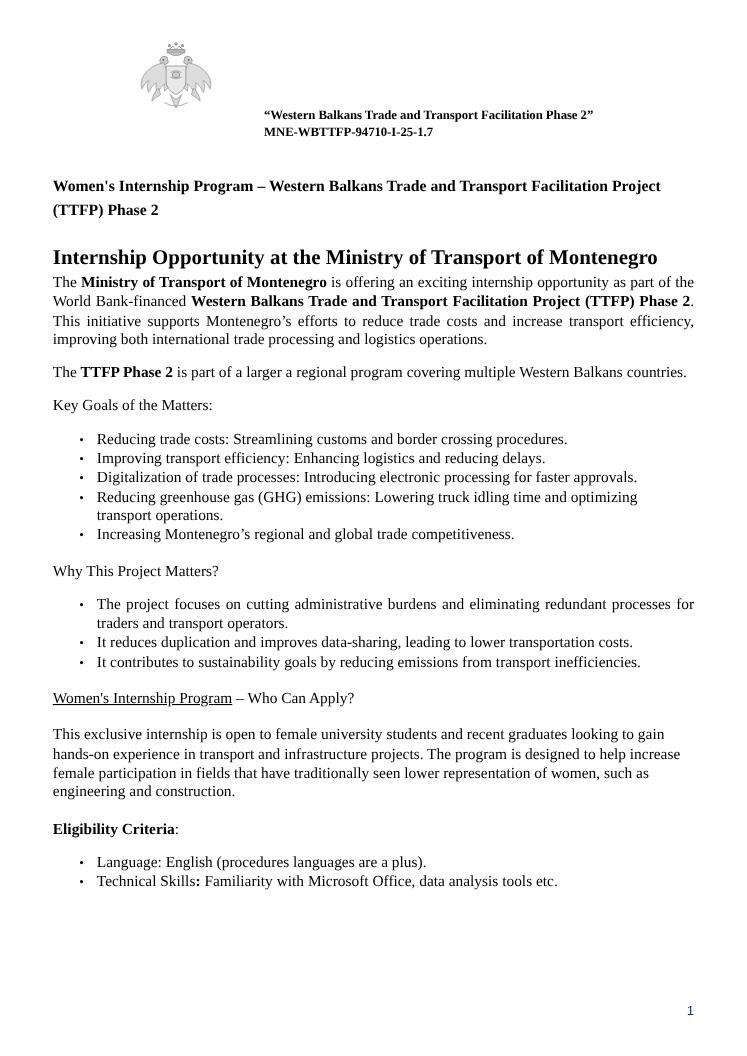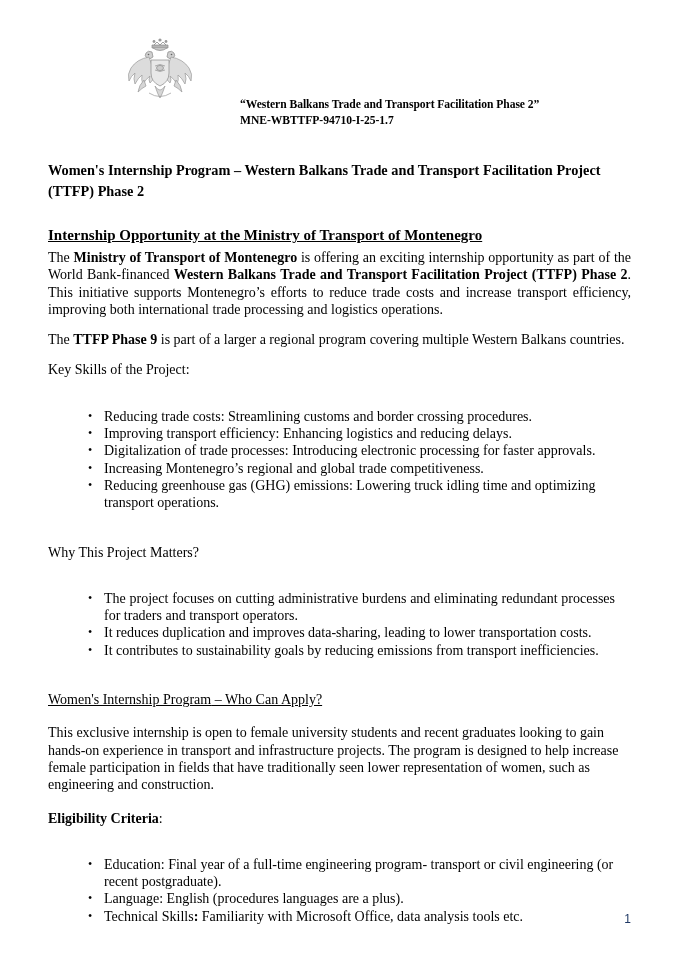--- a/index.html
+++ b/index.html
@@ -59,46 +59,45 @@
     width: 583px;
     text-align: left;
   }
   .doc-title {
     font-size: 14.3px;
     font-weight: bold;
     line-height: 21px;
     margin: 0;
   }
   .doc-subtitle {
-    font-size: 15px;
+    font-size: 19px;
     font-weight: bold;
     line-height: 20px;
     margin: 23px 0 0 0;
-    text-decoration: underline;
   }
 
   
   .body-area {
     position: absolute;
     left: 48px;
     top: 249px;
     width: 583px;
     font-size: 14px;
     line-height: 17.3px;
   }
   p.para {
     margin: 0;
     text-align: justify;
   }
   p.para.flush { text-align: left; }
   .gap-sm { height: 13px; }
   .gap-md { height: 16px; }
 
   ul.bullets {
-    margin: 16px;
+    margin: 0;
     padding: 0;
     list-style: none;
   }
   ul.bullets > li {
     position: relative;
     margin: 0 0 0 0;
     padding-left: 40px;
     text-align: left;
   }
   ul.bullets > li.just { text-align: justify; }
@@ -111,21 +110,20 @@
     line-height: 17.3px;
   }
 
   .u-bold { font-weight: bold; }
   .heading-ul {
     font-weight: normal;
     text-decoration: underline;
   }
   .heading-ul-light {
     font-weight: normal;
-    text-decoration: underline;
   }
 
   
   .page-number {
     position: absolute;
     left: 0;
     top: 912px;
     width: 631px;
     text-align: right;
     font-size: 12px;
@@ -182,34 +180,34 @@
     <h1 class="doc-title">Women's Internship Program – Western Balkans Trade and Transport Facilitation Project (TTFP) Phase 2</h1>
     <h2 class="doc-subtitle">Internship Opportunity at the Ministry of Transport of Montenegro</h2>
   </div>
 
   <div class="body-area">
 
     <p class="para"><span>The </span><span class="u-bold">Ministry of Transport of Montenegro</span><span> is offering an exciting internship opportunity as part of the World Bank-financed </span><span class="u-bold">Western Balkans Trade and Transport Facilitation Project (TTFP) Phase 2</span><span>. This initiative supports Montenegro’s efforts to reduce trade costs and increase transport efficiency, improving both international trade processing and logistics operations.</span></p>
 
     <div class="gap-sm"></div>
 
-    <p class="para"><span>The </span><span class="u-bold">TTFP Phase 9</span><span> is part of a larger a regional program covering multiple Western Balkans countries.</span></p>
-
-    <div class="gap-sm"></div>
-
-    <p class="para flush">Key Skills of the Project:</p>
+    <p class="para"><span>The </span><span class="u-bold">TTFP Phase 2</span><span> is part of a larger a regional program covering multiple Western Balkans countries.</span></p>
+
+    <div class="gap-sm"></div>
+
+    <p class="para flush">Key Goals of the Matters:</p>
 
     <div class="gap-sm"></div>
 
     <ul class="bullets">
       <li>Reducing trade costs: Streamlining customs and border crossing procedures.</li>
       <li>Improving transport efficiency: Enhancing logistics and reducing delays.</li>
       <li>Digitalization of trade processes: Introducing electronic processing for faster approvals.</li>
+      <li>Reducing greenhouse gas (GHG) emissions: Lowering truck idling time and optimizing transport operations.</li>
       <li>Increasing Montenegro’s regional and global trade competitiveness.</li>
-      <li>Reducing greenhouse gas (GHG) emissions: Lowering truck idling time and optimizing transport operations.</li>
     </ul>
 
     <div class="gap-md"></div>
 
     <p class="para flush">Why This Project Matters?</p>
 
     <div class="gap-sm"></div>
 
     <ul class="bullets">
       <li class="just">The project focuses on cutting administrative burdens and eliminating redundant processes for traders and transport operators.</li>
@@ -225,21 +223,20 @@
 
     <p class="para flush">This exclusive internship is open to female university students and recent graduates looking to gain hands-on experience in transport and infrastructure projects. The program is designed to help increase female participation in fields that have traditionally seen lower representation of women, such as engineering and construction.</p>
 
     <div class="gap-md"></div>
 
     <p class="para flush"><span class="u-bold">Eligibility Criteria</span><span>:</span></p>
 
     <div class="gap-sm"></div>
 
     <ul class="bullets">
-      <li><span>Education: Final year of a full-time engineering program- transport or civil engineering (or recent postgraduate).</span></li>
       <li><span>Language: English (procedures languages are a plus).</span></li>
       <li><span>Technical Skills</span><span class="u-bold">:</span><span> Familiarity with Microsoft Office, data analysis tools etc.</span></li>
     </ul>
 
   </div>
 
   <div class="page-number" style="color: rgb(31, 56, 100);">1</div>
 
 </div>
 

